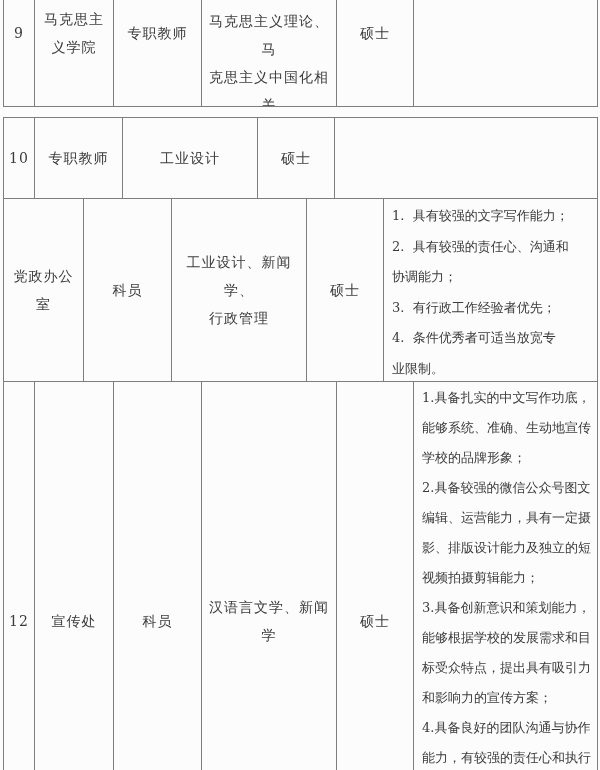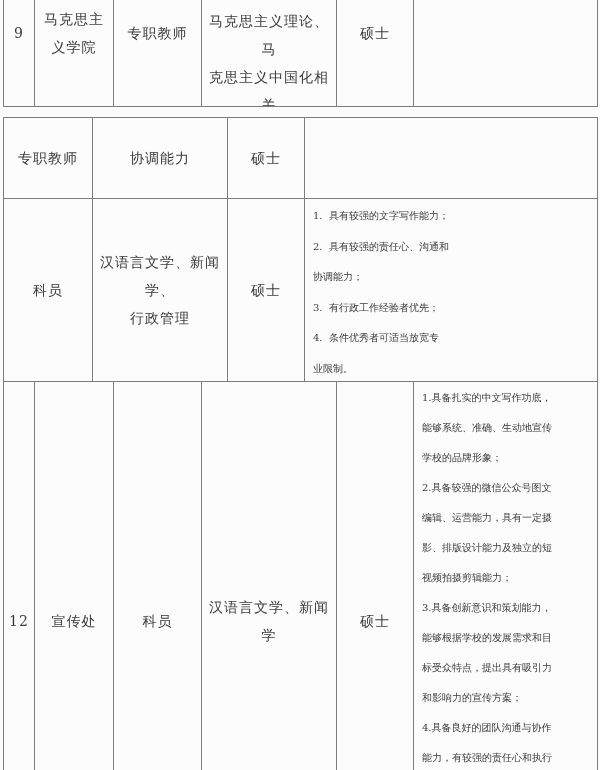--- a/index.html
+++ b/index.html
@@ -29,21 +29,21 @@
   .w-deg { width:77px; }
   .w-req { flex:1; }
   .h9  { height:114px; }
   .h10 { height:80px; }
   .h11 { height:183px; }
   .h12 { height:478px; }
   
   .h9 .lift { padding-bottom:32px; }
   .req {
     align-items:flex-start; justify-content:flex-start; text-align:left;
-    white-space:pre-wrap; letter-spacing:0; font-size:10px;
+    white-space:pre-wrap; letter-spacing:0; font-size:13px;
     padding:2px 4px 0 8px;
   }
   .h11 .req { line-height:30.5px; }
   .h12 .req { line-height:30px; padding-top:1px; }
 </style>
 </head>
 <body>
 
 <div class="page">
 
@@ -57,28 +57,31 @@
 马克思主义理论、马
 克思主义中国化相关
 专业</div>
       <div class="c w-deg lift">硕士</div>
       <div class="c w-req req"></div>
     </div>
   </div>
 
   <div class="tbl" id="tbl-b">
     <div class="row h10">
+      <div class="c w-no">10</div>
       <div class="c w-pos">专职教师</div>
-      <div class="c w-maj">协调能力</div>
+      <div class="c w-maj">工业设计</div>
       <div class="c w-deg">硕士</div>
       <div class="c w-req req"></div>
     </div>
     <div class="row h11">
+      <div class="c w-dept">党政办公
+室</div>
       <div class="c w-pos">科员</div>
-      <div class="c w-maj">汉语言文学、新闻学、
+      <div class="c w-maj">工业设计、新闻学、
 行政管理</div>
       <div class="c w-deg">硕士</div>
       <div class="c w-req req">1.  具有较强的文字写作能力；
 2.  具有较强的责任心、沟通和
 协调能力；
 3.  有行政工作经验者优先；
 4.  条件优秀者可适当放宽专
 业限制。</div>
     </div>
     <div class="row h12">

